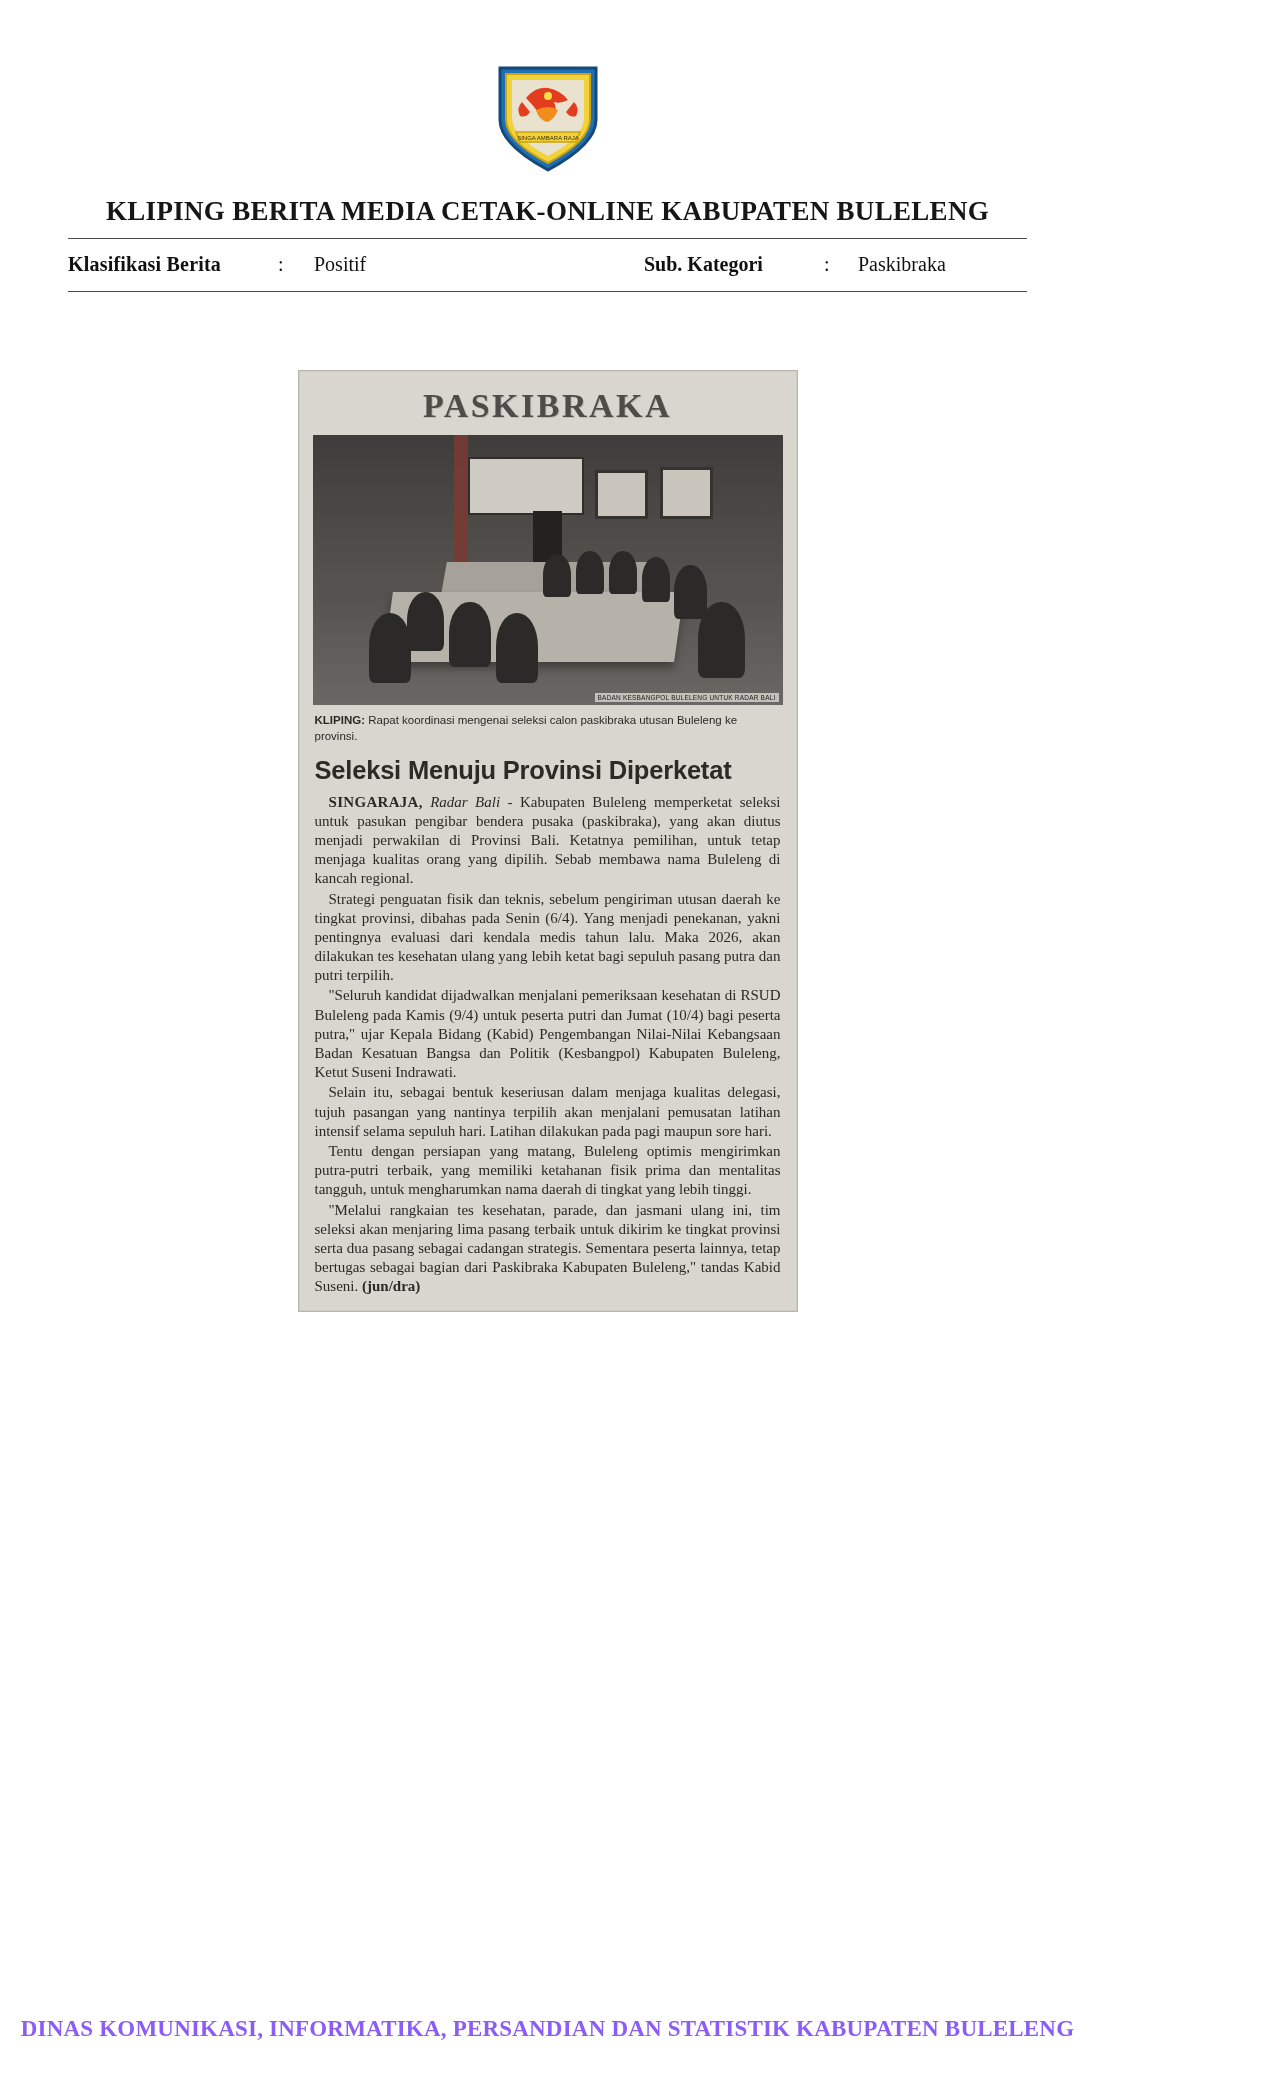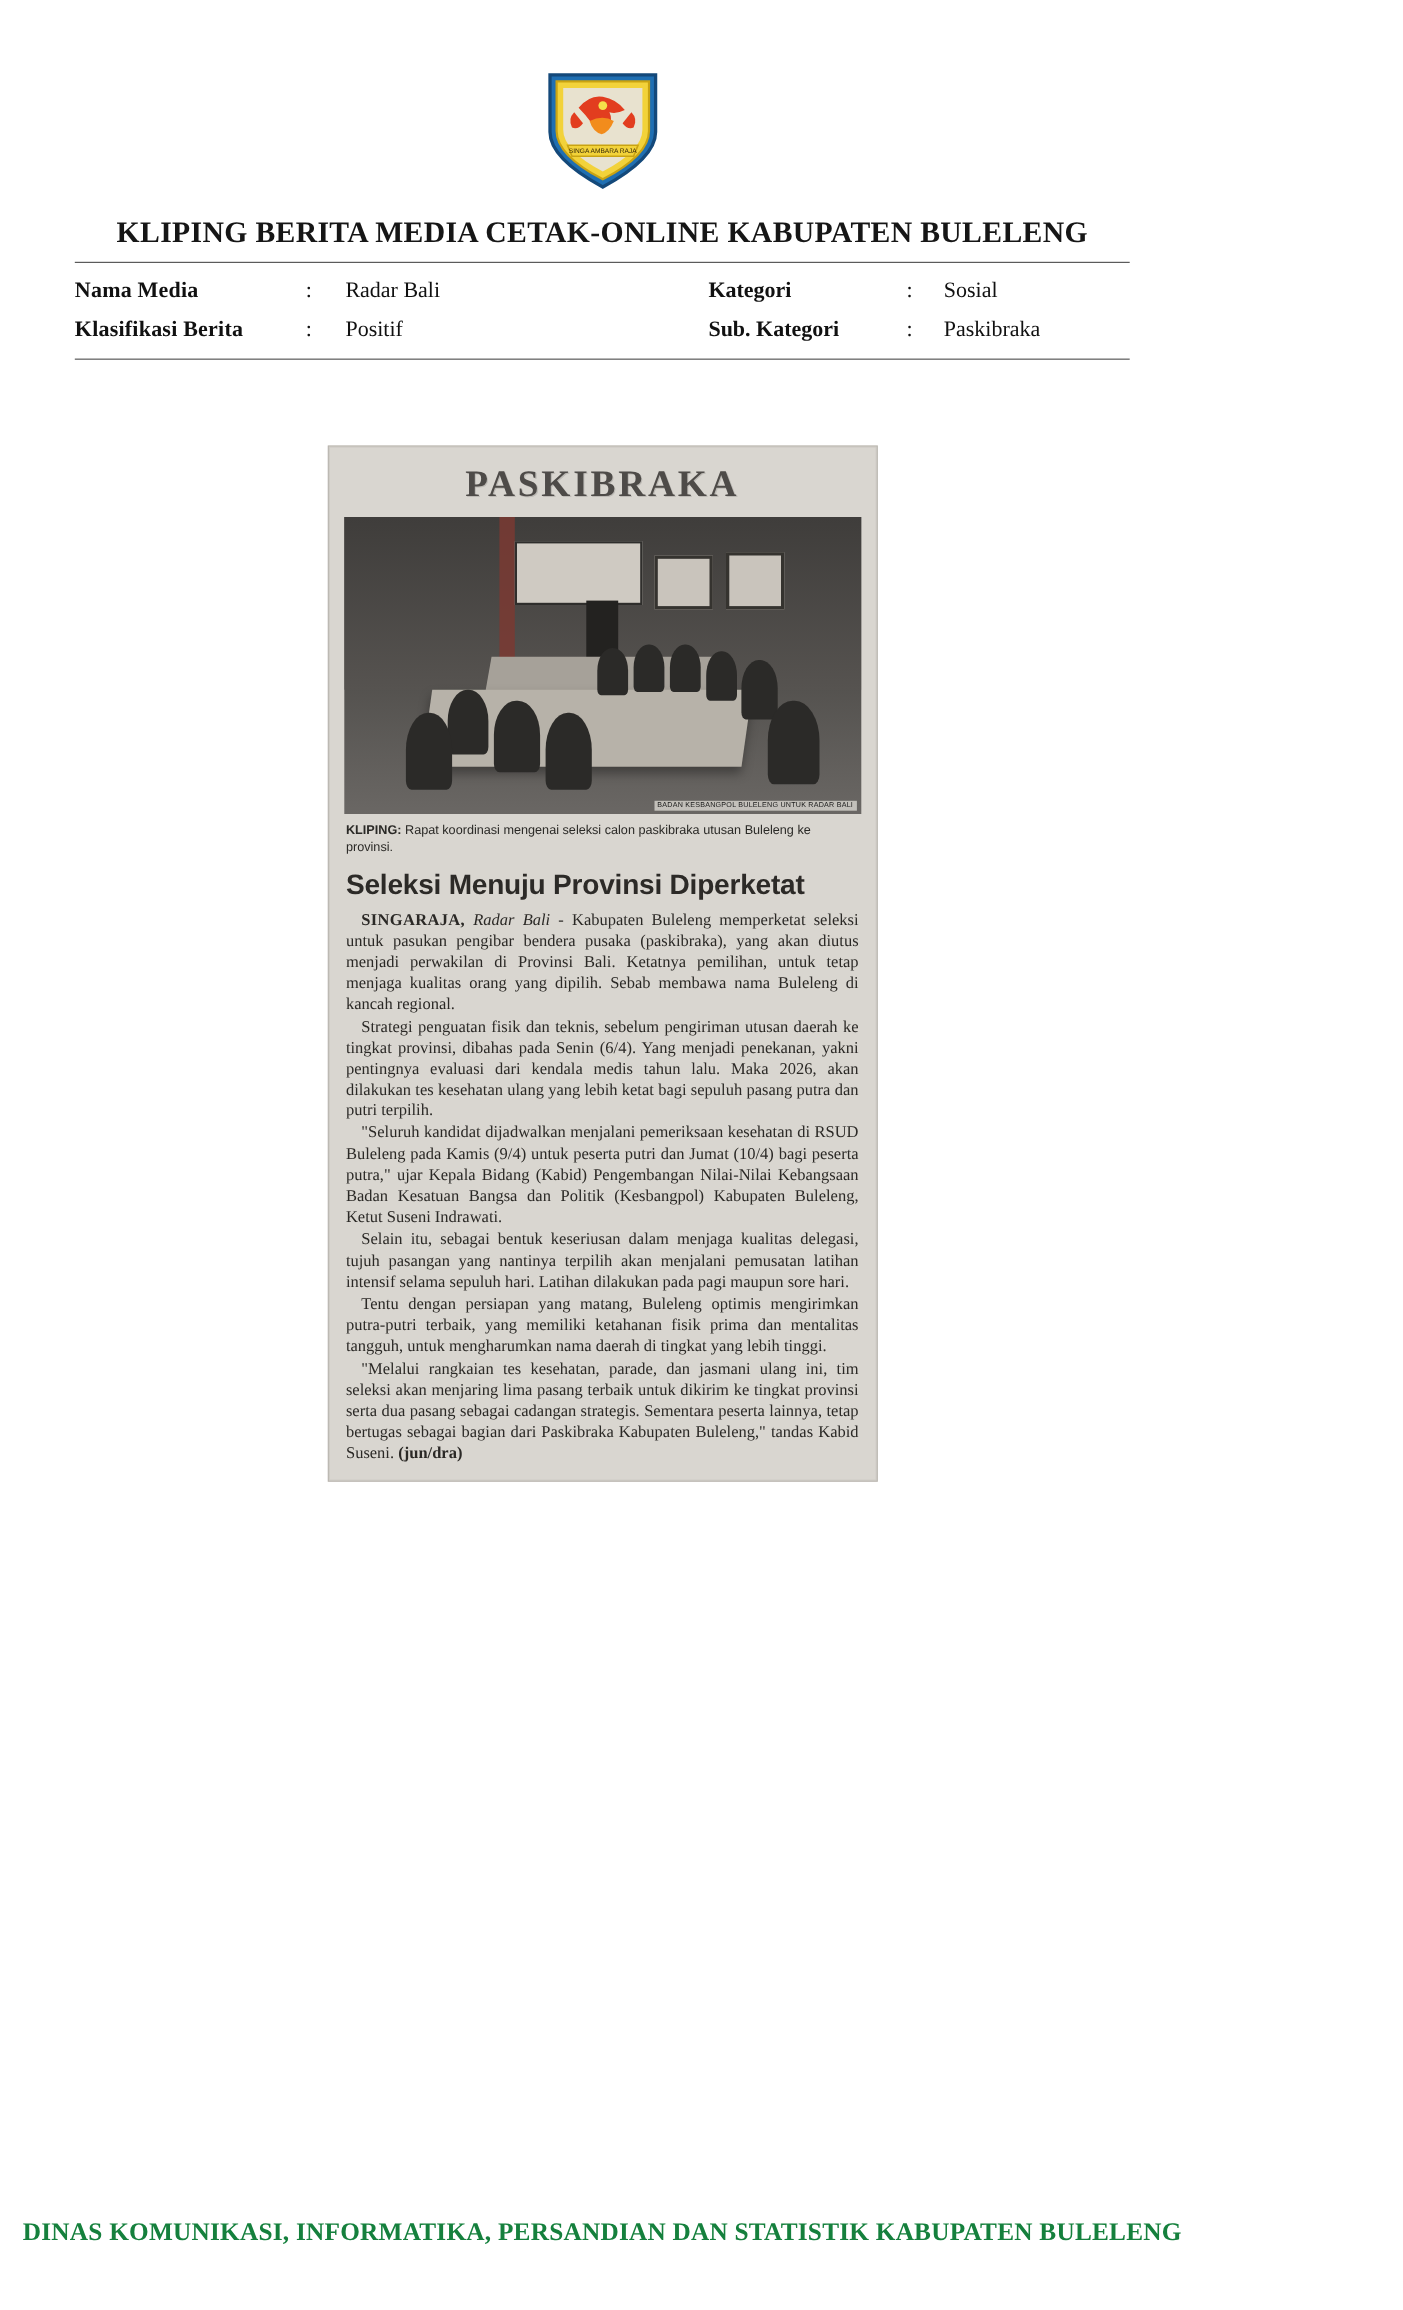--- a/index.html
+++ b/index.html
@@ -243,21 +243,21 @@
     font-family: "Liberation Sans", sans-serif;
     font-size: 20px;
     color: #1b1b1b;
     margin-bottom: 8px;
   }
   .footer .line2 {
     font-family: "Liberation Serif", serif;
     font-weight: bold;
     font-size: 23px;
     letter-spacing: 0.2px;
-    color: #15803d;
+    color: #8b5cf6;
   }
 </style>
 </head>
 <body>
 
 <div class="page">
 
   <div class="logo-wrap">
     <div class="logo">
       <svg viewBox="0 0 112 118" width="112" height="118" aria-hidden="true">
@@ -278,28 +278,20 @@
       </svg>
     </div>
   </div>
 
   <div class="doc-title">KLIPING BERITA MEDIA CETAK-ONLINE KABUPATEN BULELENG</div>
 
   <hr class="rule">
 
   <table class="meta">
     <tbody>
-      <tr>
-        <td class="label">Nama Media</td>
-        <td class="colon">:</td>
-        <td class="value">Radar Bali</td>
-        <td class="label2">Kategori</td>
-        <td class="colon2">:</td>
-        <td class="value2">Sosial</td>
-      </tr>
       <tr>
         <td class="label">Klasifikasi Berita</td>
         <td class="colon">:</td>
         <td class="value">Positif</td>
         <td class="label2">Sub. Kategori</td>
         <td class="colon2">:</td>
         <td class="value2">Paskibraka</td>
       </tr>
     </tbody>
   </table>

